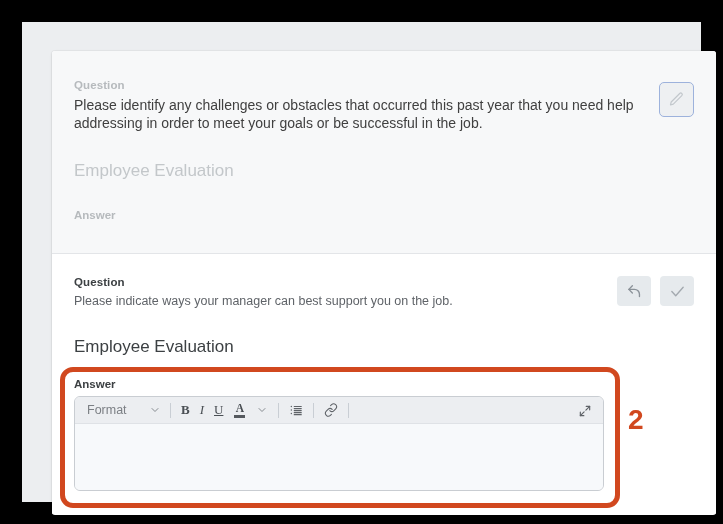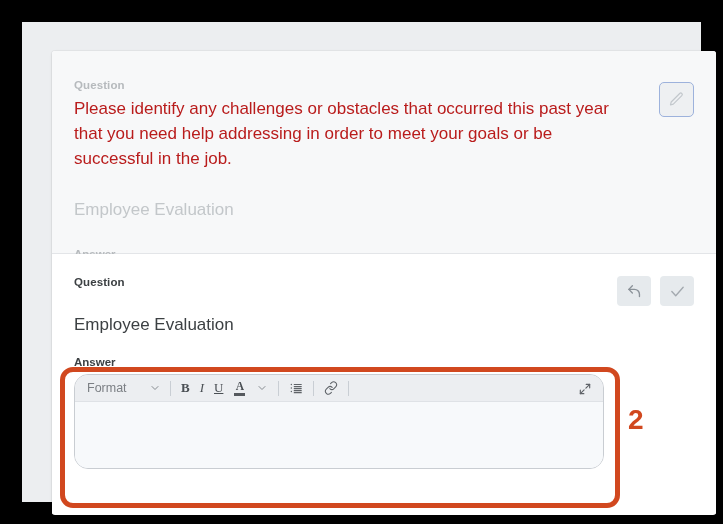--- a/index.html
+++ b/index.html
@@ -55,23 +55,23 @@
 
   .panel-readonly .q-label {
     font-size: 11.5px;
     font-weight: bold;
     color: #b6babd;
     letter-spacing: 0.1px;
     margin-bottom: 5px;
   }
 
   .panel-readonly .q-text {
-    font-size: 17px;
-    color: #b91c1c;
-    line-height: 25px;
+    font-size: 14px;
+    color: #404040;
+    line-height: 18px;
     max-width: 560px;
   }
 
   .panel-readonly .section-title {
     font-size: 17px;
     color: #c3c7ca;
     margin-top: 29px;
     font-weight: normal;
   }
 
@@ -152,21 +152,21 @@
 
   .editor-label {
     font-size: 11.5px;
     font-weight: bold;
     color: #3c4043;
     margin-bottom: 6px;
   }
 
   .editor-frame {
     border: 1px solid #c9cdd2;
-    border-radius: 14px;
+    border-radius: 6px;
     background: #f7f9fb;
     overflow: hidden;
   }
 
   .editor-toolbar {
     display: flex;
     align-items: center;
     height: 27px;
     background: #eceef1;
     border-bottom: 1px solid #dfe2e6;
@@ -270,20 +270,21 @@
               <path d="M16.5 3.5a2.12 2.12 0 0 1 3 3L7.5 18.5l-4 1 1-4z"></path>
             </svg>
           </span>
         </div>
       </section>
 
       <section class="panel-active">
 
         <div class="q-label">Question</div>
 
+        <div class="q-text">Please indicate ways your manager can best support you on the job.</div>
 
         <div class="section-title">Employee Evaluation</div>
 
         <div class="action-row">
           <div class="action-btn">
             <span>
               <svg class="icon-svg" width="17" height="17" viewBox="0 0 24 24" fill="none" stroke="#8b9299" stroke-width="1.9" stroke-linecap="round" stroke-linejoin="round">
                 <polyline points="9 14 4 9 9 4"></polyline>
                 <path d="M4 9h8a7 7 0 0 1 7 7v3"></path>
               </svg>

